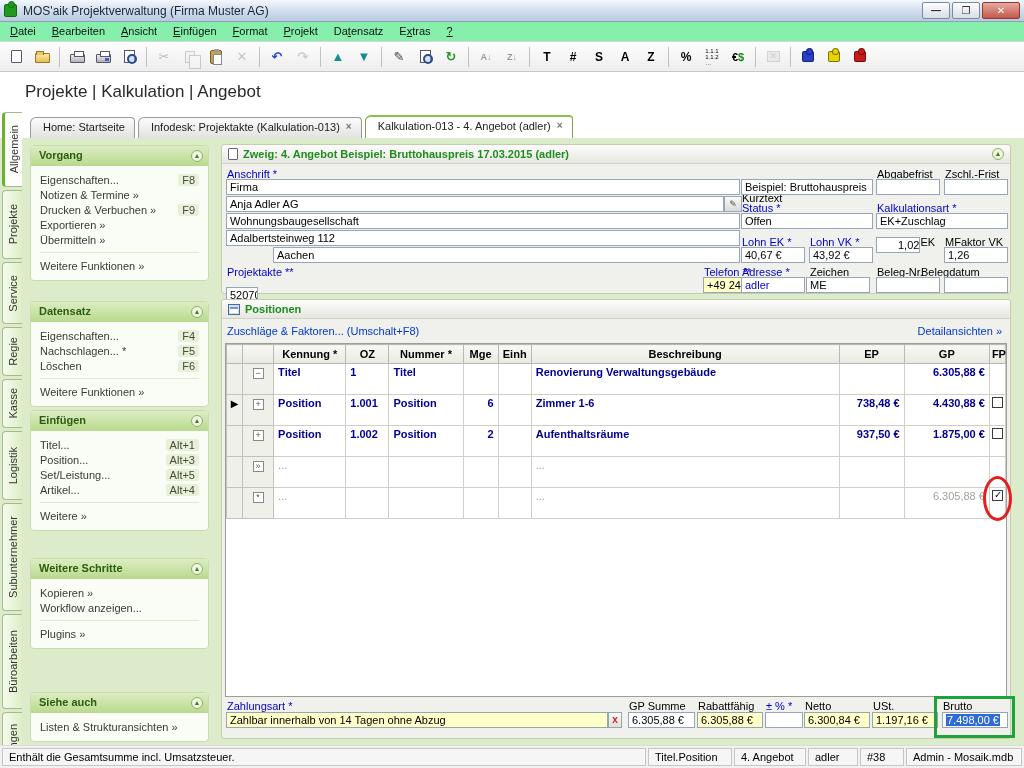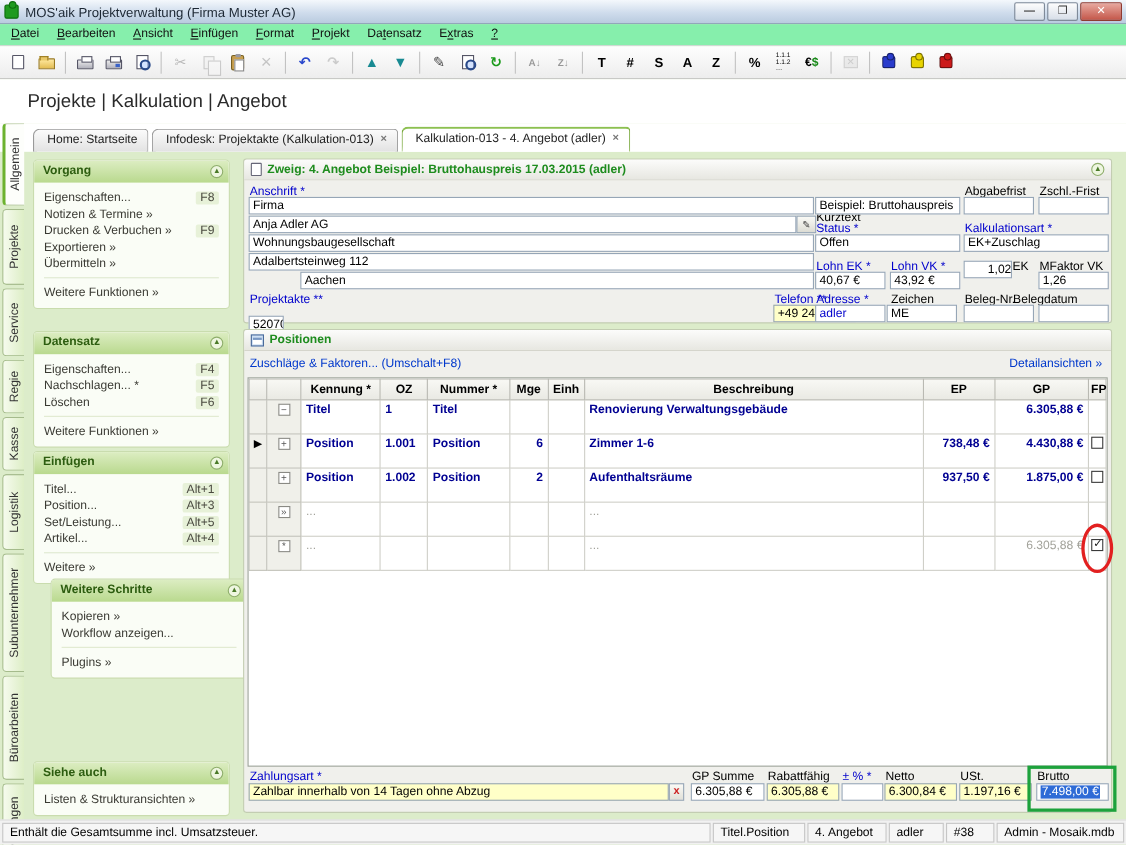--- a/index.html
+++ b/index.html
@@ -375,21 +375,21 @@
         <div class="p-item">
           <span>Artikel...</span>
           <span class="p-key">Alt+4</span>
         </div>
         <div class="p-div"></div>
         <div class="p-item">
           <span>Weitere »</span>
         </div>
       </div>
     </div>
-    <div class="panel" style="top: 388px; margin-left: 16px;">
+    <div class="panel" style="top: 420px;">
       <div class="panel-h"><span>Weitere Schritte</span><span class="collapse-dot">▲</span></div>
       <div class="panel-body">
         <div class="p-item">
           <span>Kopieren »</span>
         </div>
         <div class="p-item">
           <span>Workflow anzeigen...</span>
         </div>
         <div class="p-div"></div>
         <div class="p-item">

